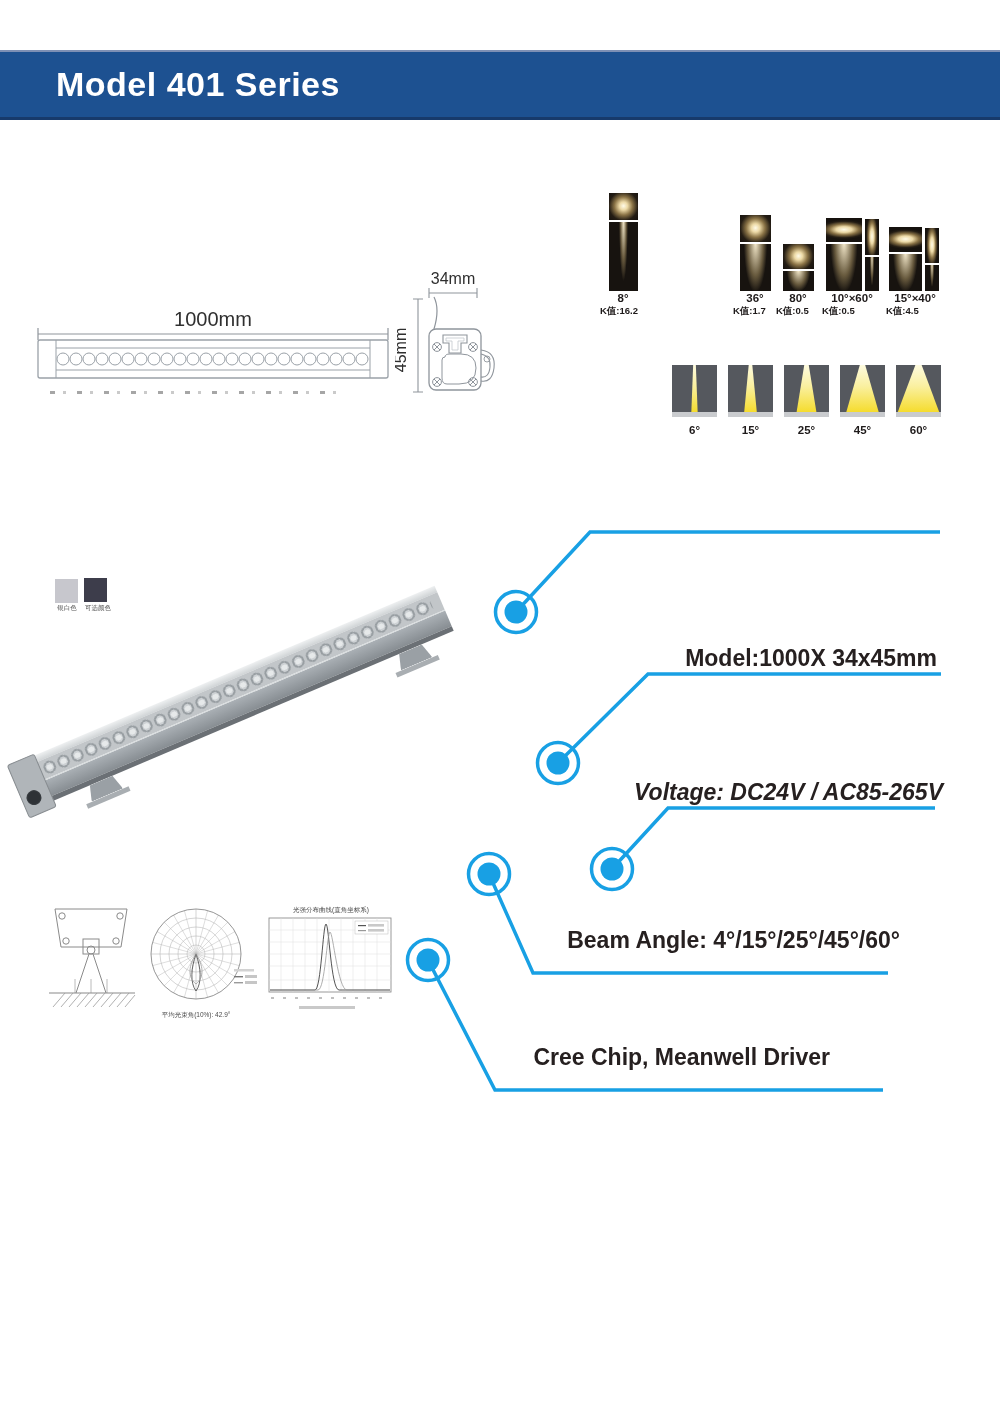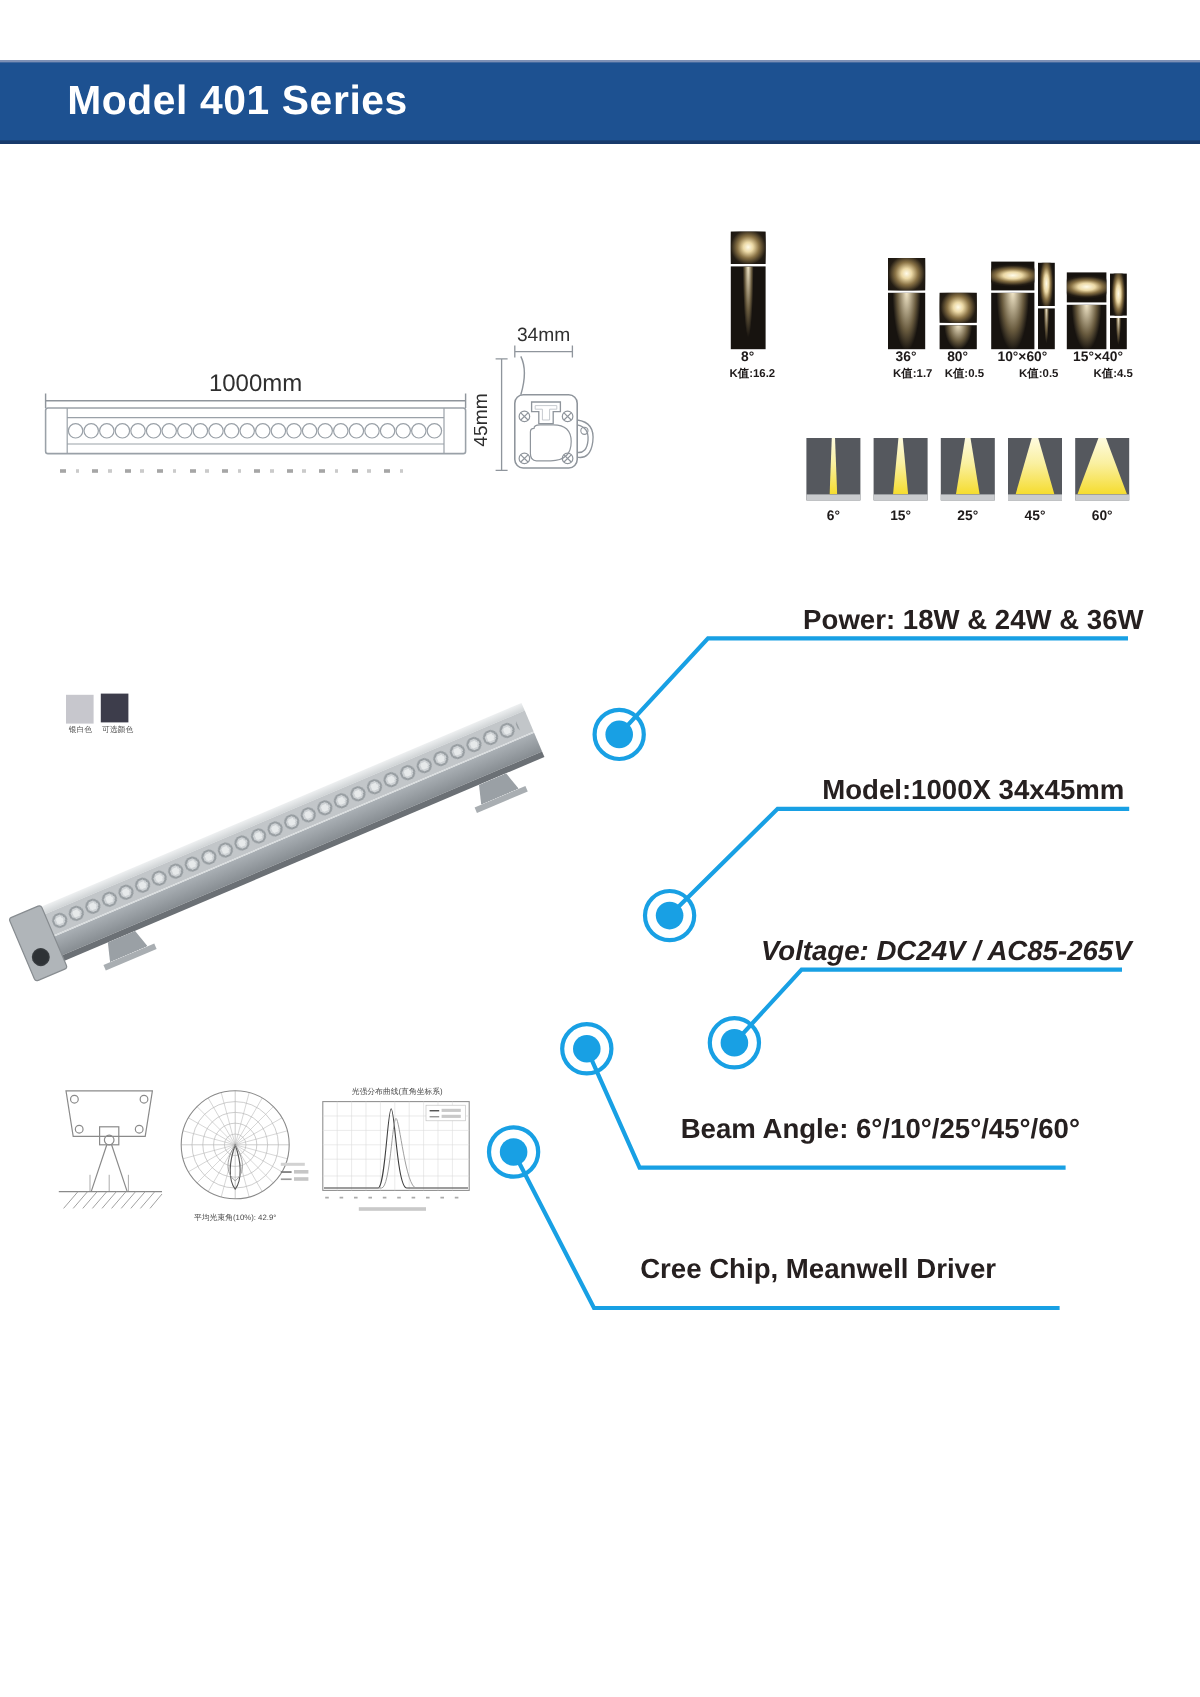--- a/index.html
+++ b/index.html
@@ -17,21 +17,21 @@
   .bp-top{position:absolute;background:#16120e;}
   .bp-top::before{content:"";position:absolute;inset:0;
     background:radial-gradient(circle at 50% 48%, #fffbe9 0%, #ecd9a6 20%, #8a7346 45%, #241d14 72%, rgba(0,0,0,0) 100%);}
   .bp-top.wide::before{background:radial-gradient(ellipse 72% 40% at 50% 48%, #fffbe9 0%, #ecd9a6 30%, #8a7346 55%, #241d14 85%, rgba(0,0,0,0) 100%);}
   .bp-top.tall::before{background:radial-gradient(ellipse 46% 68% at 50% 48%, #fffbe9 0%, #ecd9a6 30%, #8a7346 55%, #241d14 85%, rgba(0,0,0,0) 100%);}
   .bp-beam{position:absolute;background:#17130f;overflow:hidden;}
   .bp-beam::before{content:"";position:absolute;inset:0;
     background:radial-gradient(ellipse 20% 115% at 50% -4%, #f7ecce 0%, rgba(170,148,100,.55) 50%, rgba(0,0,0,0) 78%);}
   .bp-beam.spread::before{background:radial-gradient(ellipse 46% 130% at 50% -4%, #f7ecce 0%, rgba(170,148,100,.55) 55%, rgba(0,0,0,0) 82%);}
   .bp-angle{position:absolute;top:102px;left:0;width:100%;text-align:center;font-size:11.5px;font-weight:700;color:#1e1a1a;}
-  .bp-k{position:absolute;top:115px;left:0;width:100%;text-align:right;font-size:9.5px;font-weight:700;color:#1e1a1a;white-space:nowrap;}
+  .bp-k{position:absolute;top:115px;left:0;width:100%;text-align:left;font-size:9.5px;font-weight:700;color:#1e1a1a;white-space:nowrap;}
 
   
   .spread-row{position:absolute;left:672px;top:365px;display:flex;gap:11px;}
   .spread-sq{width:45px;height:47px;background:#55585e;border-bottom:5px solid #c9cbce;position:relative;overflow:visible;}
   .wedge{position:absolute;left:0;top:0;width:45px;height:47px;
     background:linear-gradient(180deg,#fefbe0 0%,#faf0a0 45%,#f5dc2e 100%);}
   .w6  .wedge{clip-path:polygon(47% 0,53% 0,57% 100%,43% 100%);}
   .w15 .wedge{clip-path:polygon(46% 0,54% 0,64% 100%,36% 100%);}
   .w25 .wedge{clip-path:polygon(45% 0,55% 0,72% 100%,28% 100%);}
   .w45 .wedge{clip-path:polygon(44% 0,56% 0,86% 100%,14% 100%);}
@@ -338,20 +338,19 @@
     </g>
     <g fill="#18a0e4" stroke="none">
       <circle cx="516" cy="612" r="11.5"></circle>
       <circle cx="558" cy="763" r="11.5"></circle>
       <circle cx="612" cy="869" r="11.5"></circle>
       <circle cx="489" cy="874" r="11.5"></circle>
       <circle cx="428" cy="960" r="11.5"></circle>
     </g>
   </svg>
 
-  <div class="callout-text" style="right:47px;top:503px;">Power: 18W &amp; 24W &amp; 36W</div>
   <div class="callout-text" style="right:63px;top:645px;">Model:1000X 34x45mm</div>
   <div class="callout-text" style="right:57px;top:779px;font-style:italic;">Voltage: DC24V / AC85-265V</div>
-  <div class="callout-text" style="right:100px;top:927px;">Beam Angle: 6°/10°/25°/45°/60°</div>
+  <div class="callout-text" style="right:100px;top:927px;">Beam Angle: 4°/15°/25°/45°/60°</div>
   <div class="callout-text" style="right:170px;top:1044px;">Cree Chip, Meanwell Driver</div>
 
 
 </div>
 
 </body></html>

